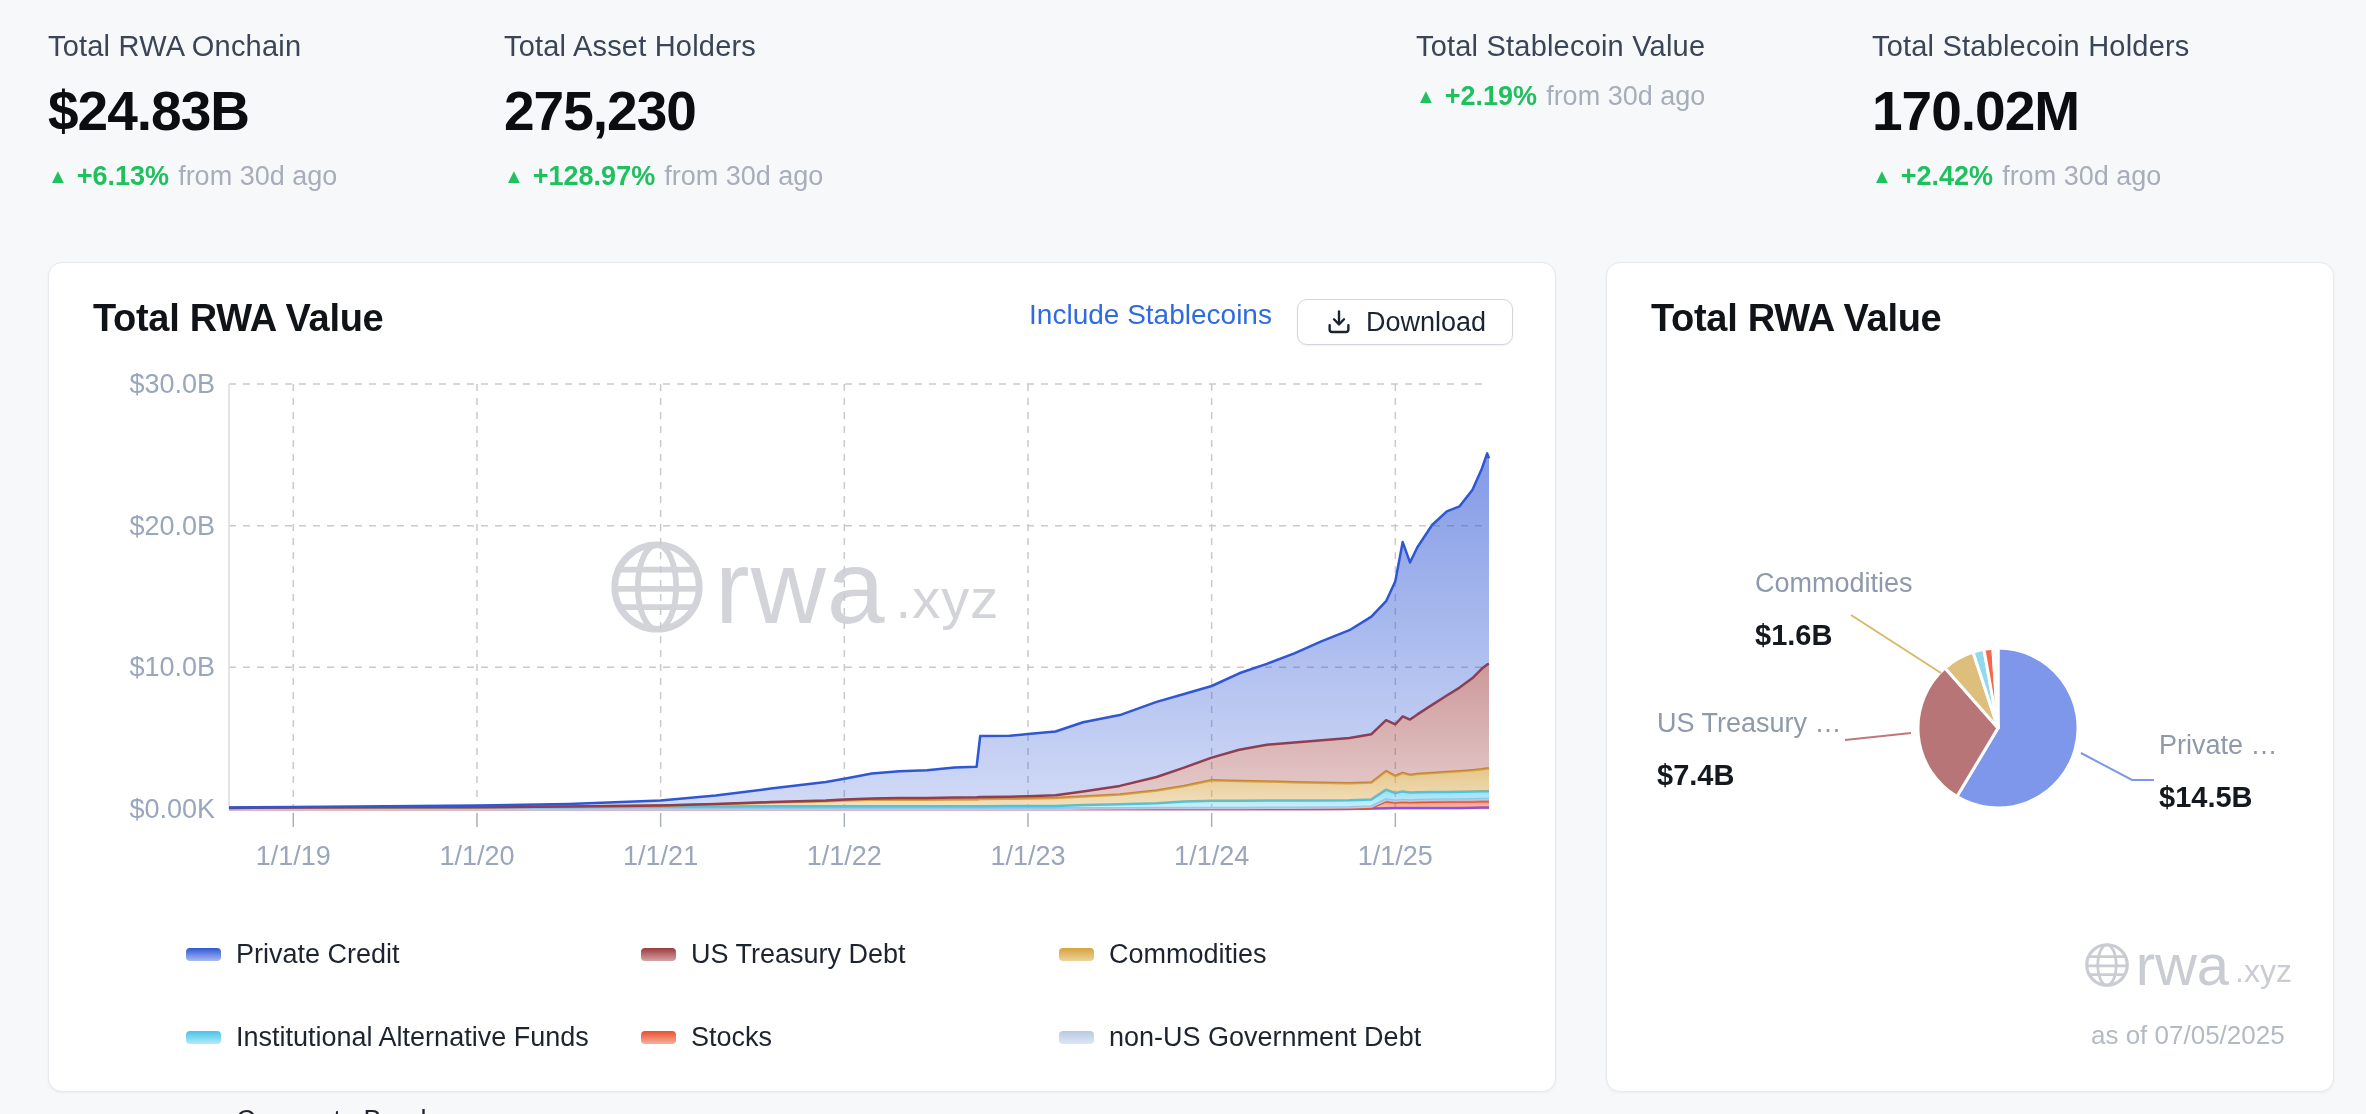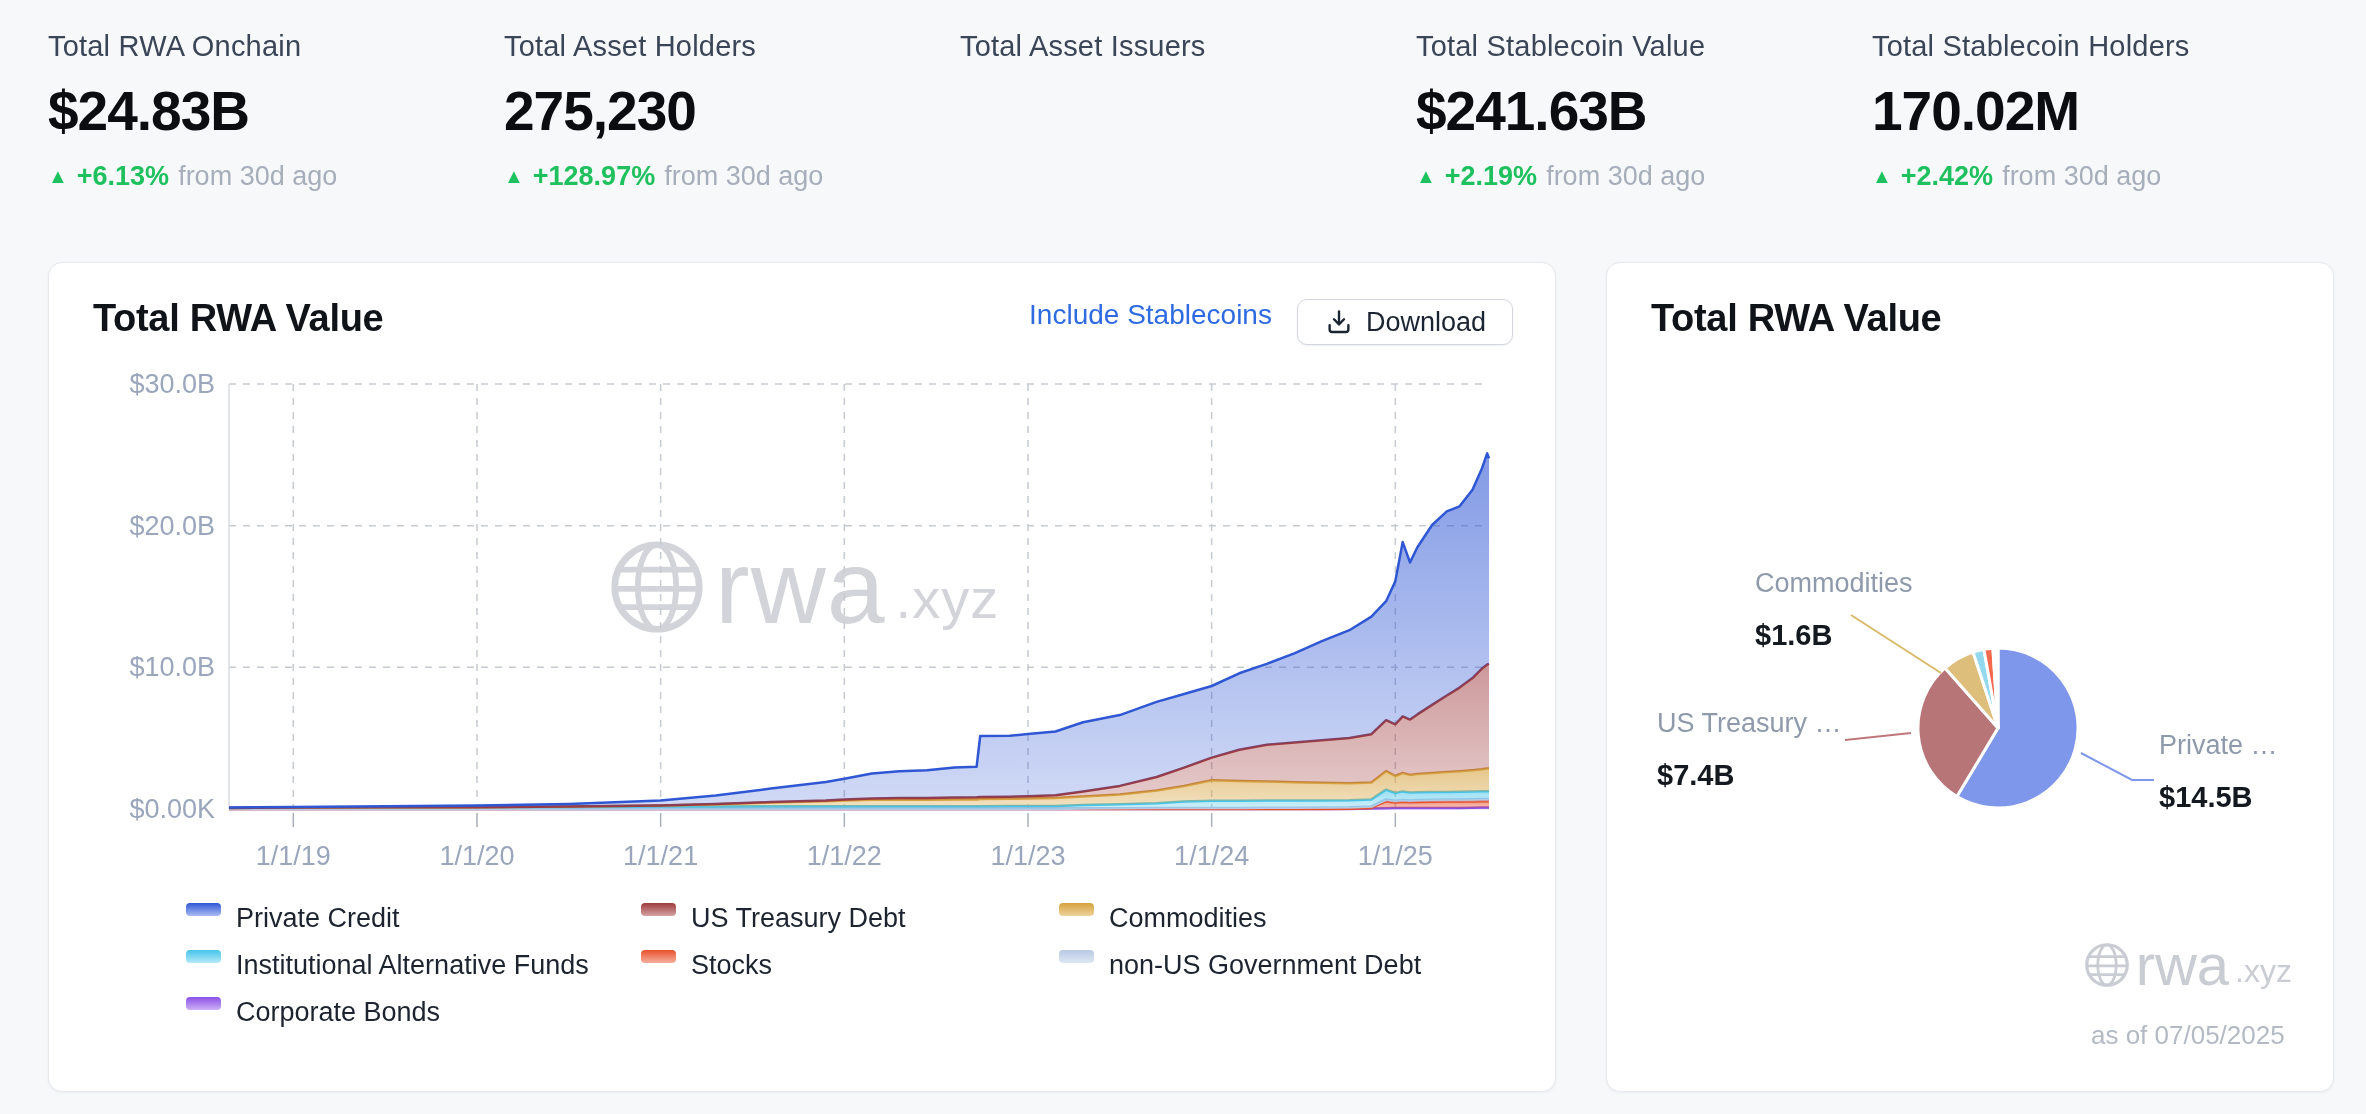--- a/index.html
+++ b/index.html
@@ -44,21 +44,21 @@
     position:absolute; left:560px; top:272px; display:flex; align-items:center; gap:10px;
     color:#d2d4d9; pointer-events:none; user-select:none;
   }
   .watermark-center .wm-brand { font-size:104px; font-weight:500; letter-spacing:1px; line-height:1; }
   .watermark-center .wm-tld { font-size:56px; font-weight:500; align-self:flex-end; padding-bottom:8px; letter-spacing:1px; }
   
   .legend {
     position:absolute; left:137px; top:640px; width:1330px;
     display:grid; grid-template-columns:455px 418px auto; row-gap:17px;
   }
-  .legend-item { display:flex; align-items:flex-start; gap:15px; cursor:pointer; height:30px; }
+  .legend-item { display:flex; align-items:center; gap:15px; cursor:pointer; height:30px;margin-top:36px; }
   .legend-swatch { width:35px; height:13px; border-radius:4px; flex:0 0 auto; }
   .legend-label { font-size:27px; color:#1d2430; }
   
   .pie-label { position:absolute; line-height:1.2; }
   .pie-label .pl-name { font-size:27px; color:#8e99ab; }
   .pie-label .pl-value { font-size:29px; font-weight:700; color:#14181f; margin-top:19px; }
   .watermark-br {
     position:absolute; right:41px; bottom:40px; text-align:center; color:#c9ccd2;
     pointer-events:none; user-select:none;
   }
@@ -84,30 +84,28 @@
     <div class="stat">
     <div class="stat-label">Total Asset Holders</div>
     <div class="stat-value">275,230</div>
     <div class="stat-delta">
       <span class="delta-arrow">▲</span>
       <span class="delta-pct">+128.97%</span>
       <span class="delta-suffix">from 30d ago</span>
     </div>
   </div>
     <div class="stat">
-    <div class="stat-label">Total Asset Issuers</div>
     <div class="stat-delta" style="visibility: hidden;">
       <span class="delta-arrow">▲</span>
       <span class="delta-pct"></span>
       <span class="delta-suffix"></span>
     </div>
   </div>
     <div class="stat">
     <div class="stat-label">Total Stablecoin Value</div>
-    <div class="stat-value">$241.63B</div>
     <div class="stat-delta">
       <span class="delta-arrow">▲</span>
       <span class="delta-pct">+2.19%</span>
       <span class="delta-suffix">from 30d ago</span>
     </div>
   </div>
     <div class="stat">
     <div class="stat-label">Total Stablecoin Holders</div>
     <div class="stat-value">170.02M</div>
     <div class="stat-delta">

